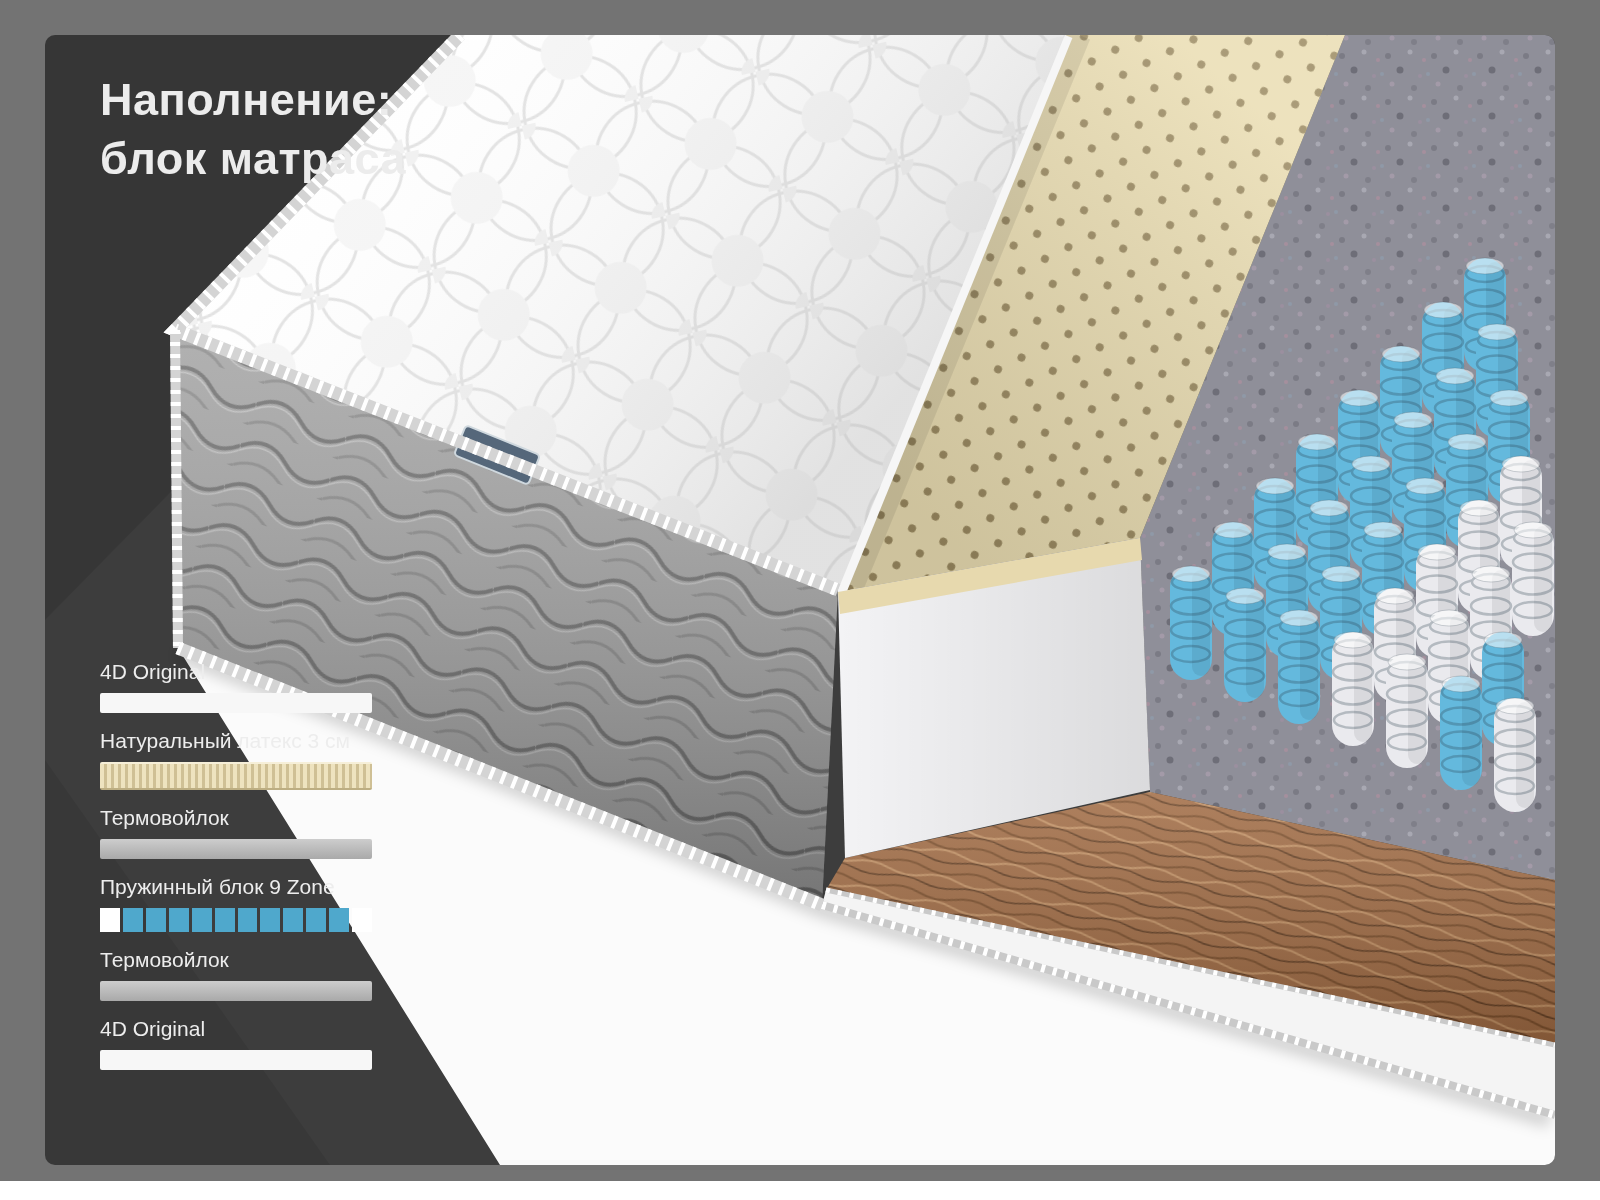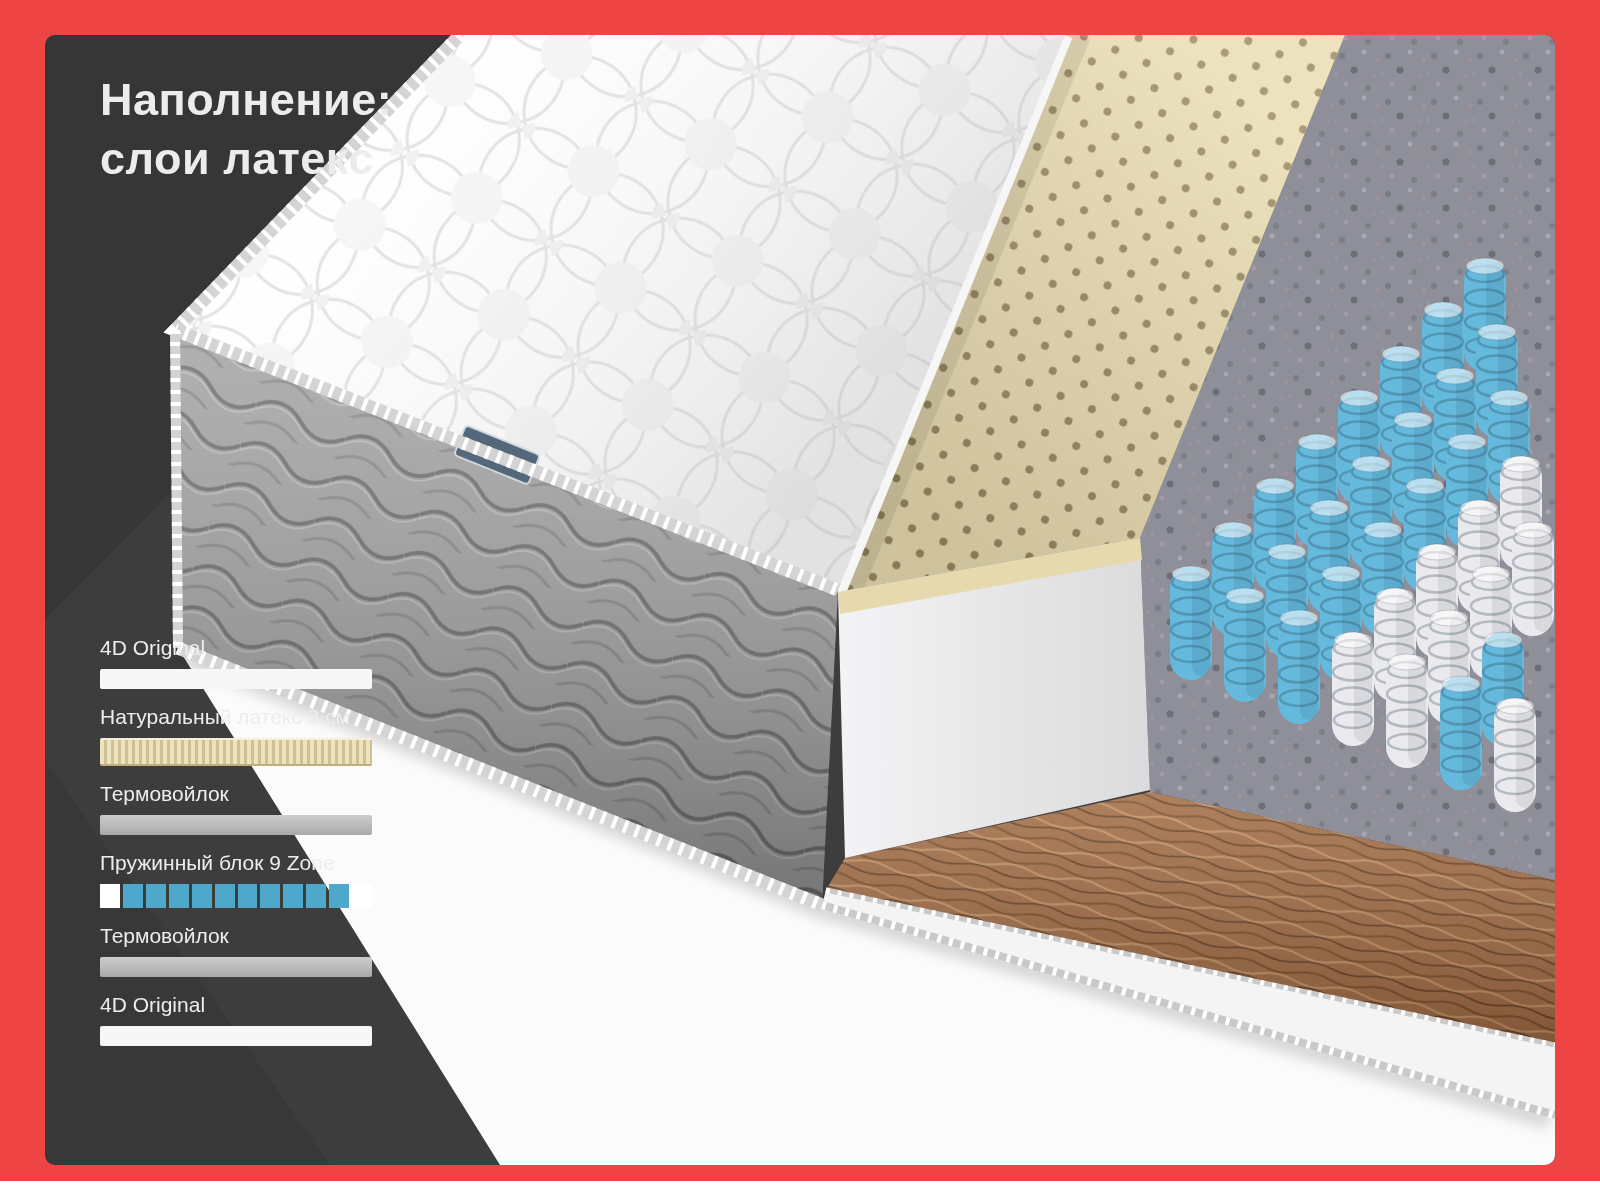--- a/index.html
+++ b/index.html
@@ -1,21 +1,21 @@
 <!DOCTYPE html>
 <html><head>
 <meta charset="utf-8">
 <style>
   html,body{margin:0;padding:0;background:#ffffff}
-  .stage{position:relative;width:1600px;height:1181px;background:#ef4444;overflow:hidden;
+  .stage{position:relative;width:1600px;height:1181px;background:#737373;overflow:hidden;
          font-family:"Liberation Sans",sans-serif}
   svg.scene{position:absolute;left:0;top:0}
   .title{position:absolute;left:100px;top:70px;color:#ececec;font-size:45px;font-weight:bold;
          line-height:1.32;letter-spacing:.5px}
-  .legend{position:absolute;left:100px;top:636px;width:290px}
+  .legend{position:absolute;left:100px;top:660px;width:290px}
   .legend-item{margin-bottom:16px}
   .legend-label{color:#ededed;font-size:21px;margin-bottom:9px}
   .bar{width:272px;height:20px;border-radius:2px}
   .bar.cover-white{background:#f7f7f7}
   .bar.latex{height:24px;background:repeating-linear-gradient(90deg,#eee3bf 0 4px,#cfc095 4px 7px);
              border-top:2px solid #f6efd8;border-bottom:2px solid #bdae82}
   .bar.felt{background:linear-gradient(#cdcdcd,#a9a9a9)}
   .bar.coir{height:24px;background:linear-gradient(#b07c50,#8a5c36);border-bottom:3px solid #66431f}
   .bar.springs{height:24px;display:flex;gap:3px;background:transparent;border-radius:0}
   .cell{width:20px;height:24px;display:inline-block}
@@ -218,21 +218,21 @@
         <path d="M175,330 L178,648" stroke="#d4d4d4" stroke-width="10"></path>
         <path d="M175,330 L178,648" stroke="#ffffff" stroke-width="10" stroke-dasharray="4 8"></path>
         <path d="M178,648 L822,905" stroke="#d4d4d4" stroke-width="13"></path>
         <path d="M178,648 L822,905" stroke="#ffffff" stroke-width="13" stroke-dasharray="4 8"></path>
       </g>
     </g>
   </svg>
 
   <div class="title">
     <div>Наполнение:</div>
-    <div>слои латекс</div>
+    <div>блок матраса</div>
   </div>
 
   <div class="legend">
     <div class="legend-item">
       <div class="legend-label">4D Original</div>
       <div class="bar cover-white"></div>
     </div>
     <div class="legend-item">
       <div class="legend-label">Натуральный латекс 3 см</div>
       <div class="bar latex"></div>

